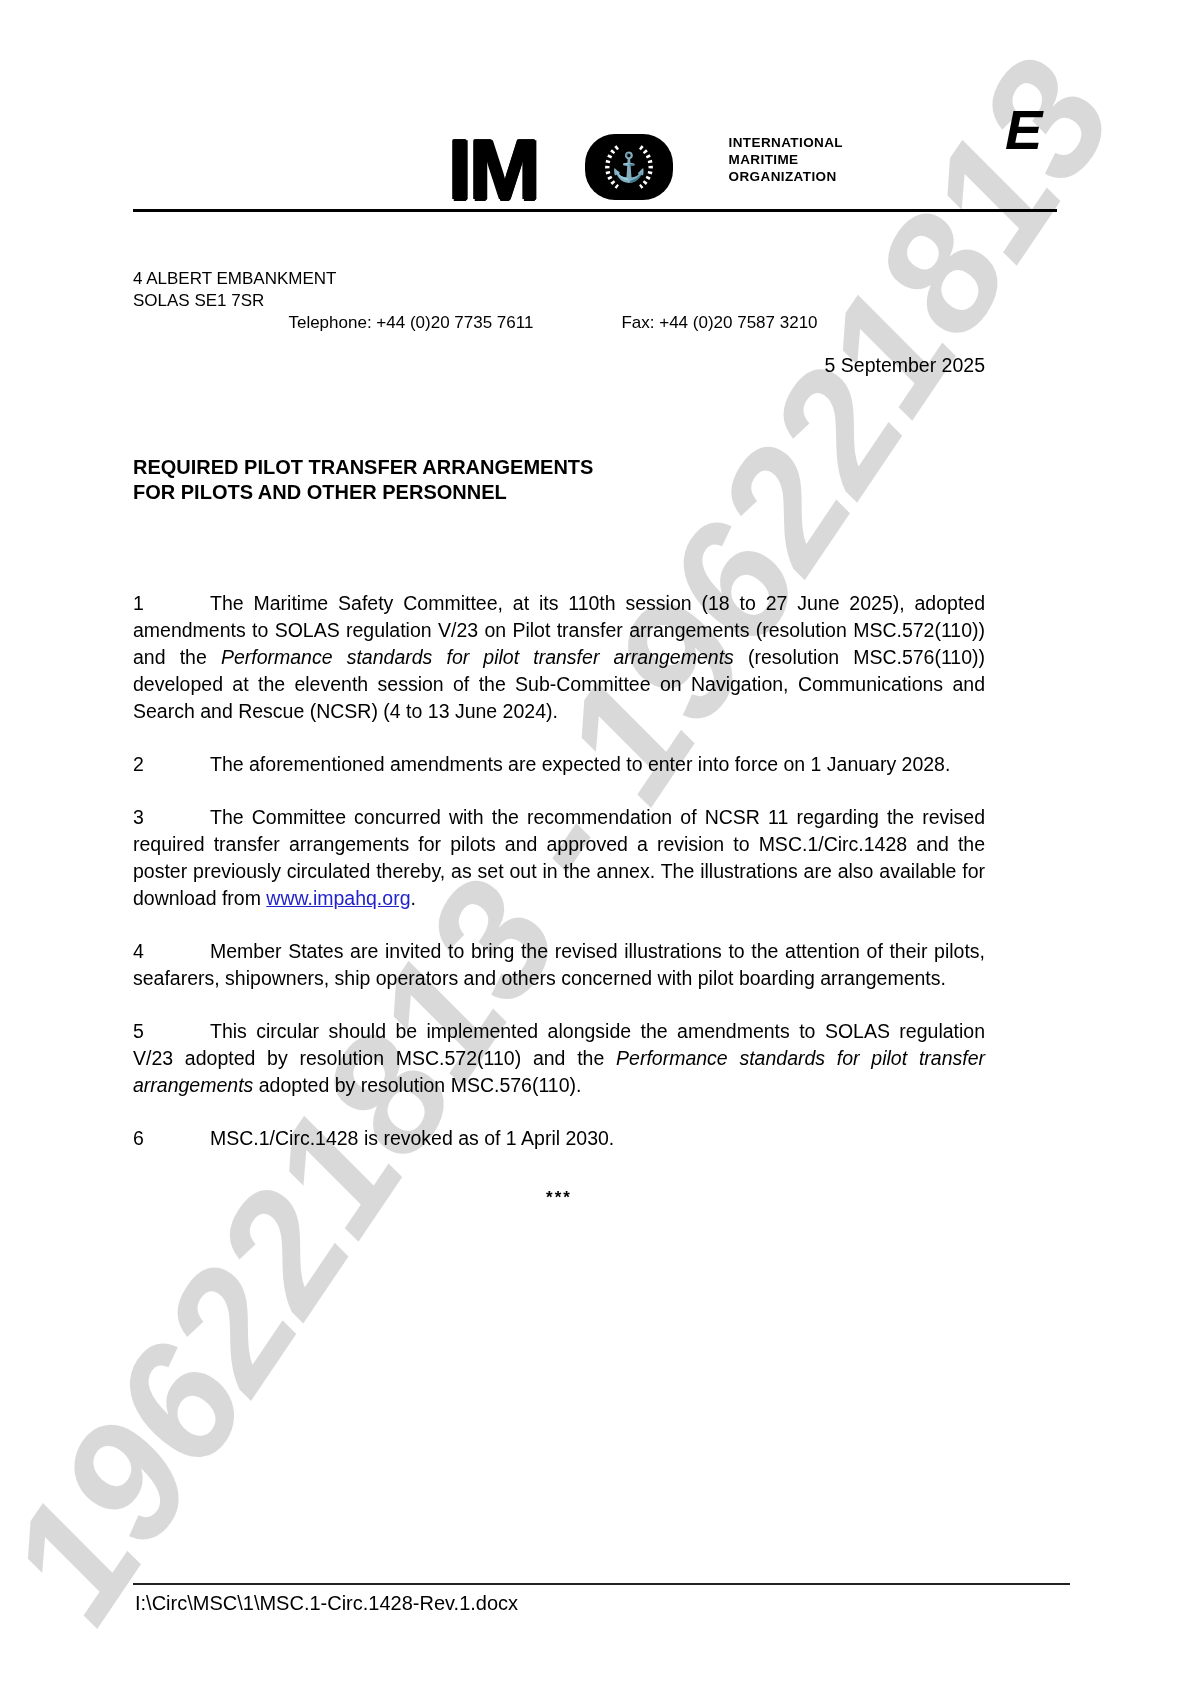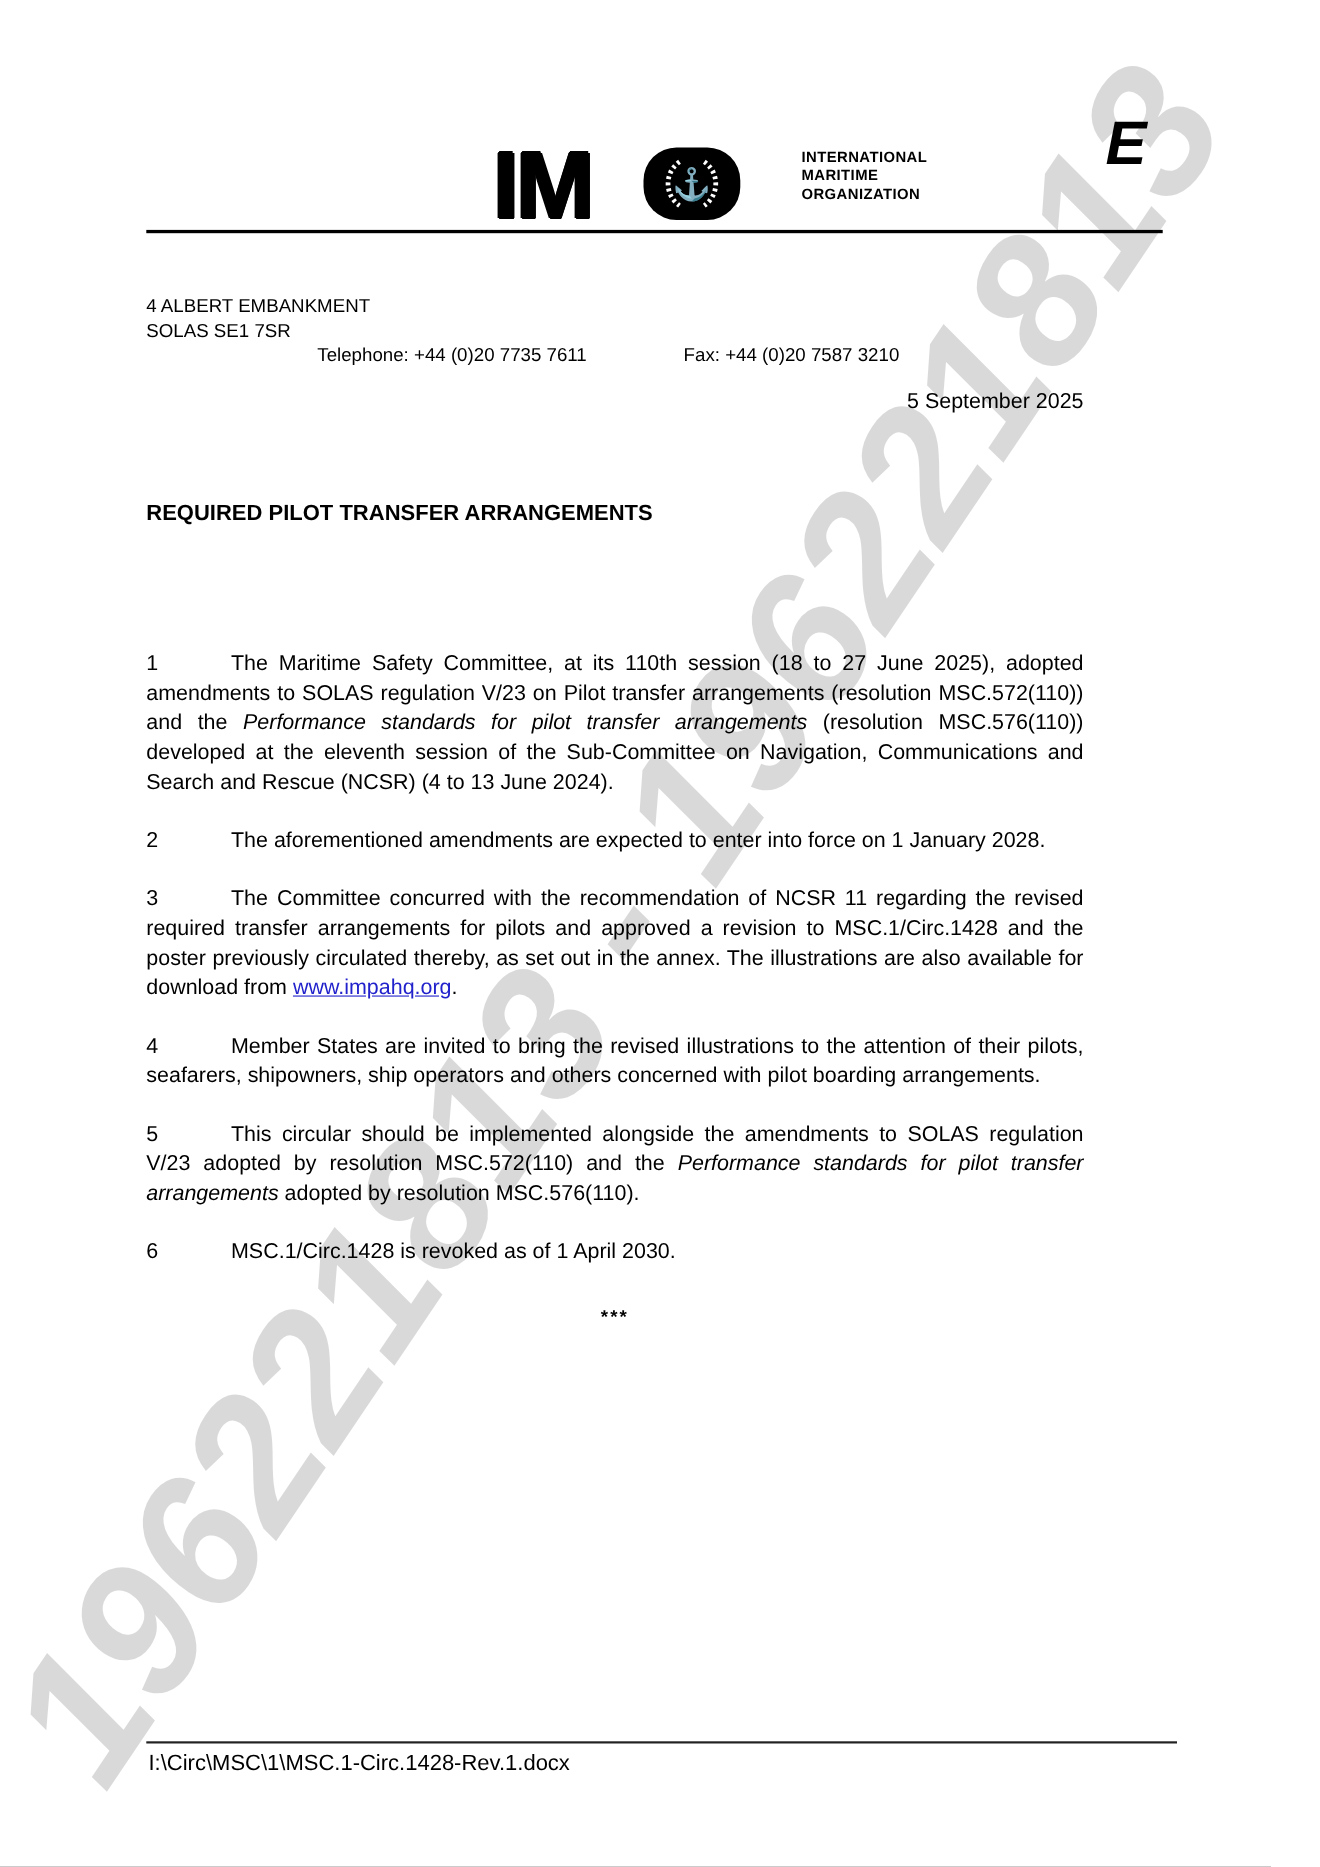--- a/index.html
+++ b/index.html
@@ -148,20 +148,21 @@
         <span>Fax: +44 (0)20 7587 3210</span>
       </div>
     </div>
 
     <div class="ref">
       <div>5 September 2025</div>
     </div>
 
     <div class="doc-title">
       <div>REQUIRED PILOT TRANSFER ARRANGEMENTS</div>
+      <div>FOR PILOTS AND OTHER PERSONNEL</div>
     </div>
 
     <div class="body-text" id="paragraphs">
         <p class="para"><span class="pnum">1</span><span class="seg-normal">The Maritime Safety Committee, at its 110th session (18 to 27 June 2025), adopted amendments to SOLAS regulation V/23 on Pilot transfer arrangements (resolution MSC.572(110)) and the </span><span class="seg-italic">Performance standards for pilot transfer arrangements</span><span class="seg-normal"> (resolution MSC.576(110)) developed at the eleventh session of the Sub-Committee on Navigation, Communications and Search and Rescue (NCSR) (4 to 13 June 2024).</span></p>
         <p class="para"><span class="pnum">2</span><span class="seg-normal">The aforementioned amendments are expected to enter into force on 1 January 2028.</span></p>
         <p class="para"><span class="pnum">3</span><span class="seg-normal">The Committee concurred with the recommendation of NCSR 11 regarding the revised required transfer arrangements for pilots and approved a revision to MSC.1/Circ.1428 and the poster previously circulated thereby, as set out in the annex. The illustrations are also available for download from </span><a class="doc-link" style="color: rgb(34, 34, 204);">www.impahq.org</a><span class="seg-normal">.</span></p>
         <p class="para"><span class="pnum">4</span><span class="seg-normal">Member States are invited to bring the revised illustrations to the attention of their pilots, seafarers, shipowners, ship operators and others concerned with pilot boarding arrangements.</span></p>
         <p class="para"><span class="pnum">5</span><span class="seg-normal">This circular should be implemented alongside the amendments to SOLAS regulation V/23 adopted by resolution MSC.572(110) and the </span><span class="seg-italic">Performance standards for pilot transfer arrangements</span><span class="seg-normal"> adopted by resolution MSC.576(110).</span></p>
         <p class="para"><span class="pnum">6</span><span class="seg-normal">MSC.1/Circ.1428 is revoked as of 1 April 2030.</span></p>
         <div class="separator">***</div>

